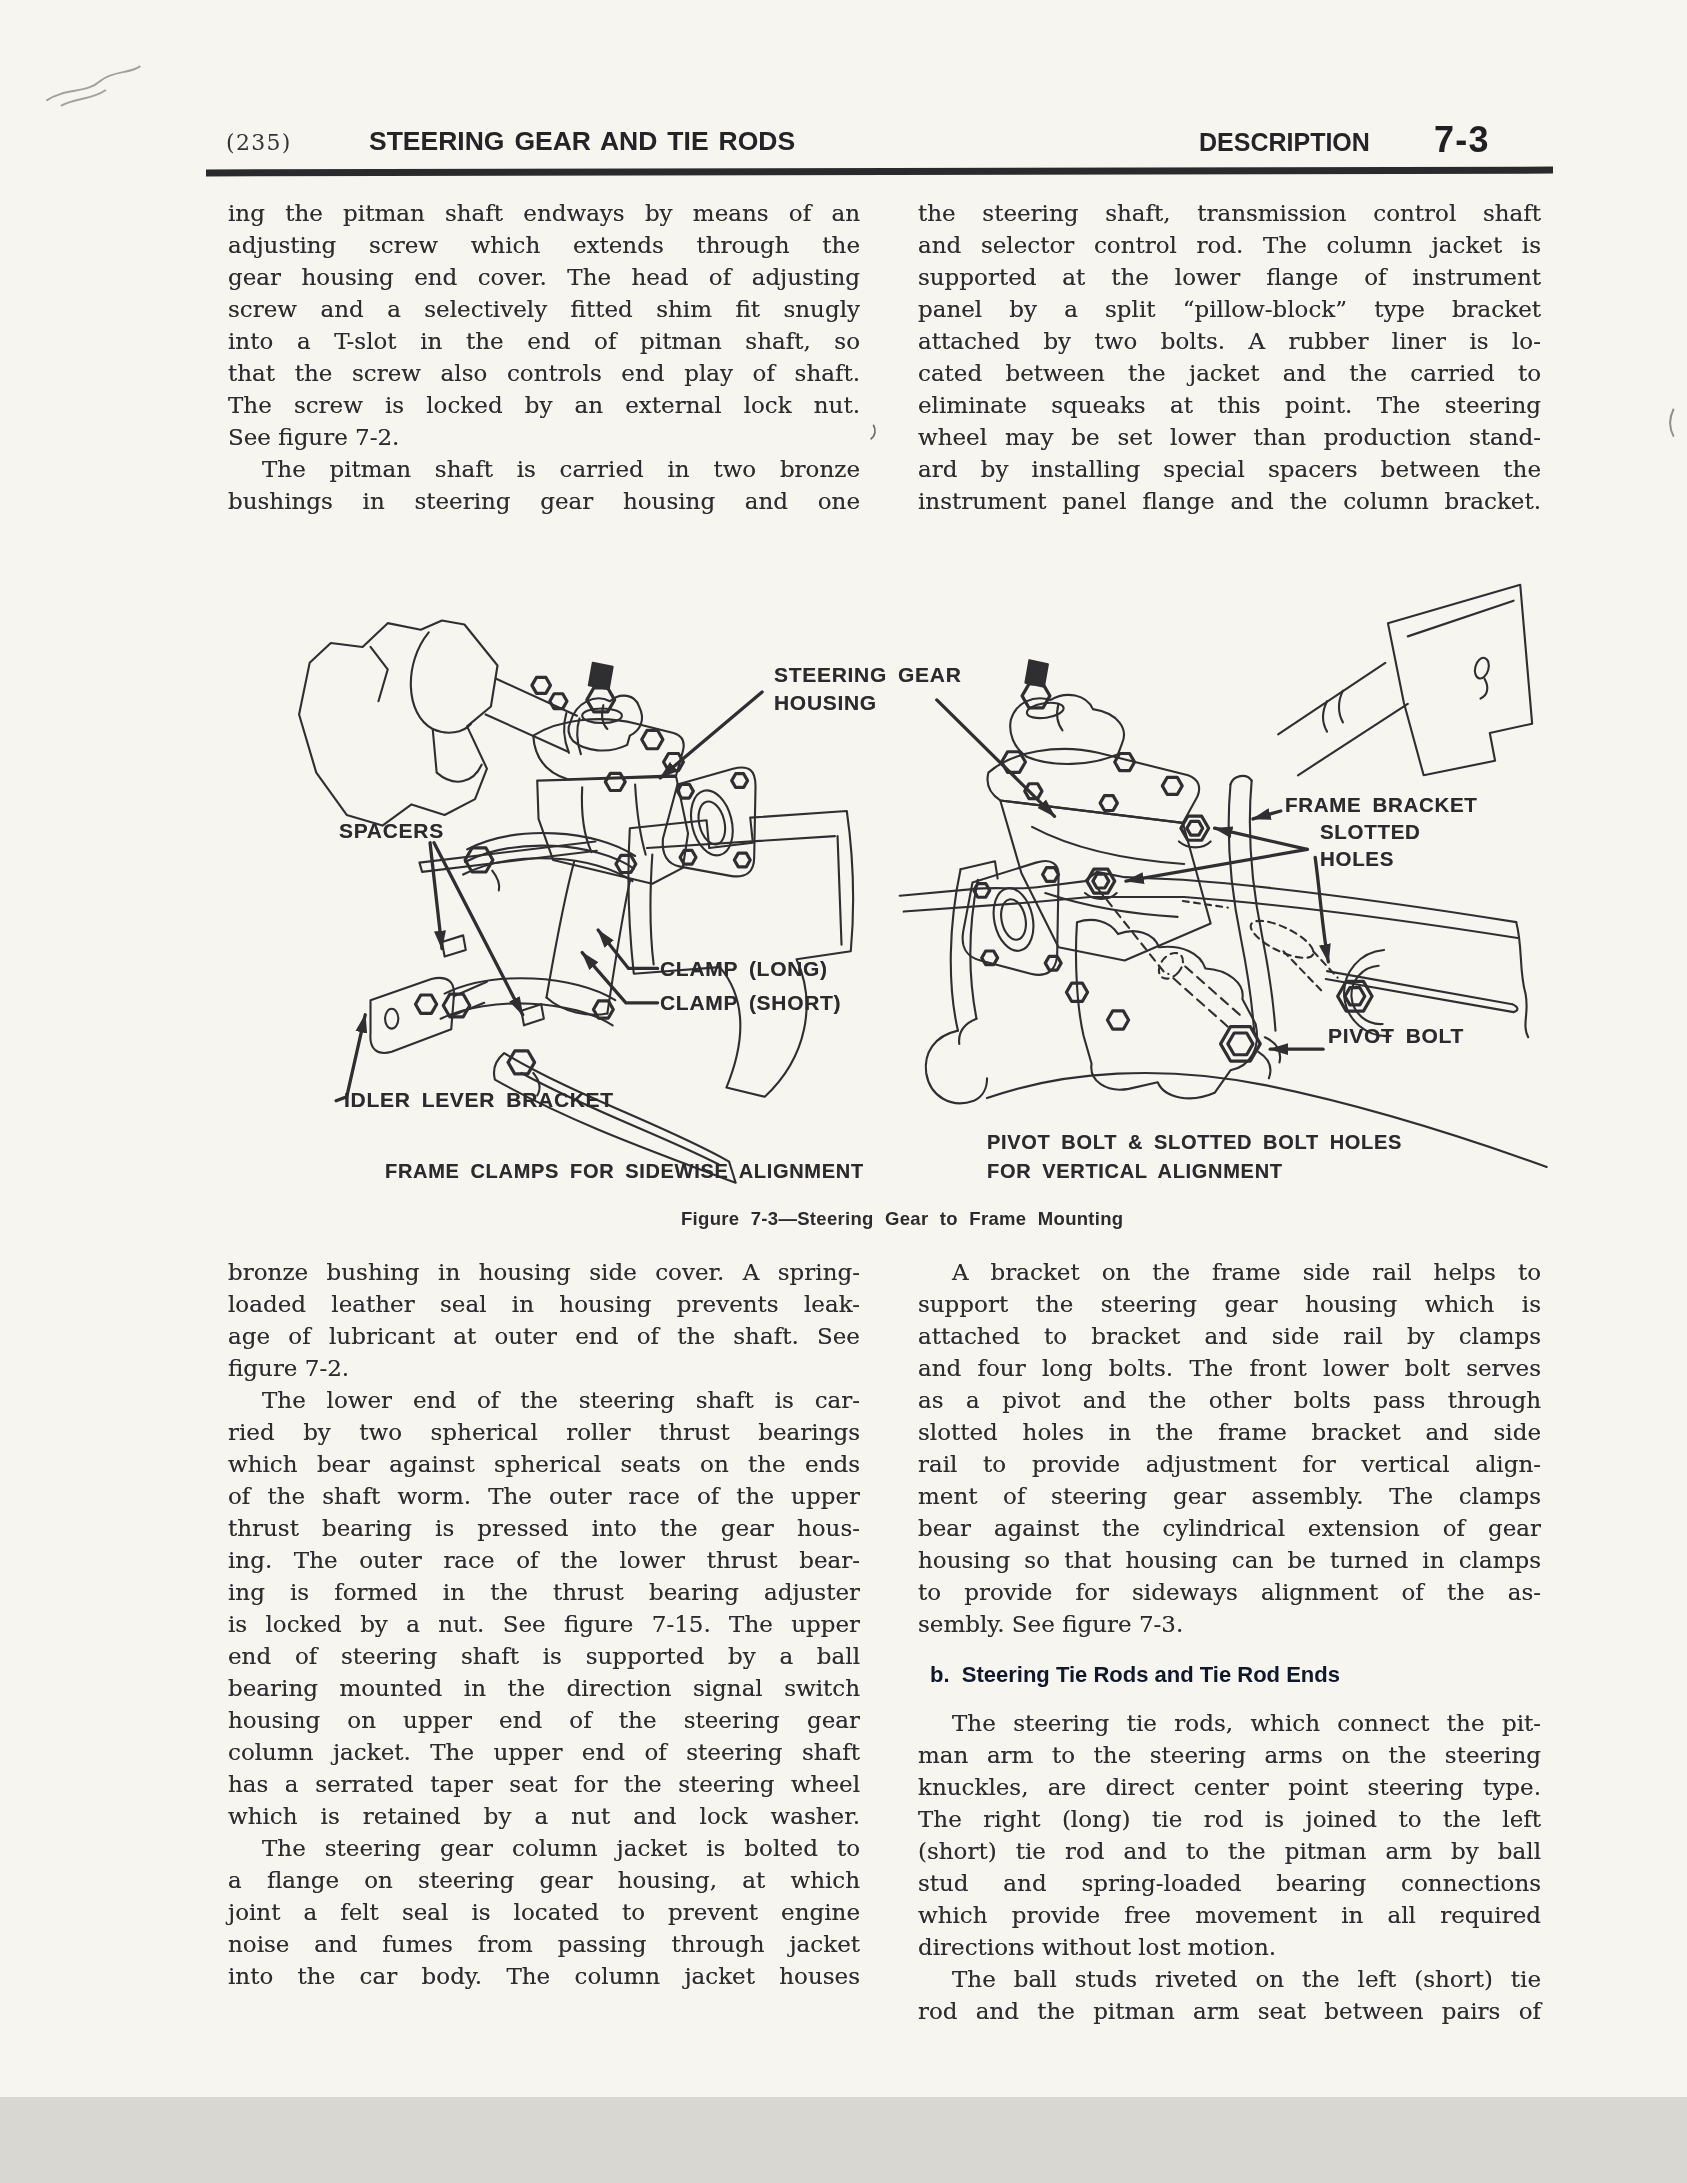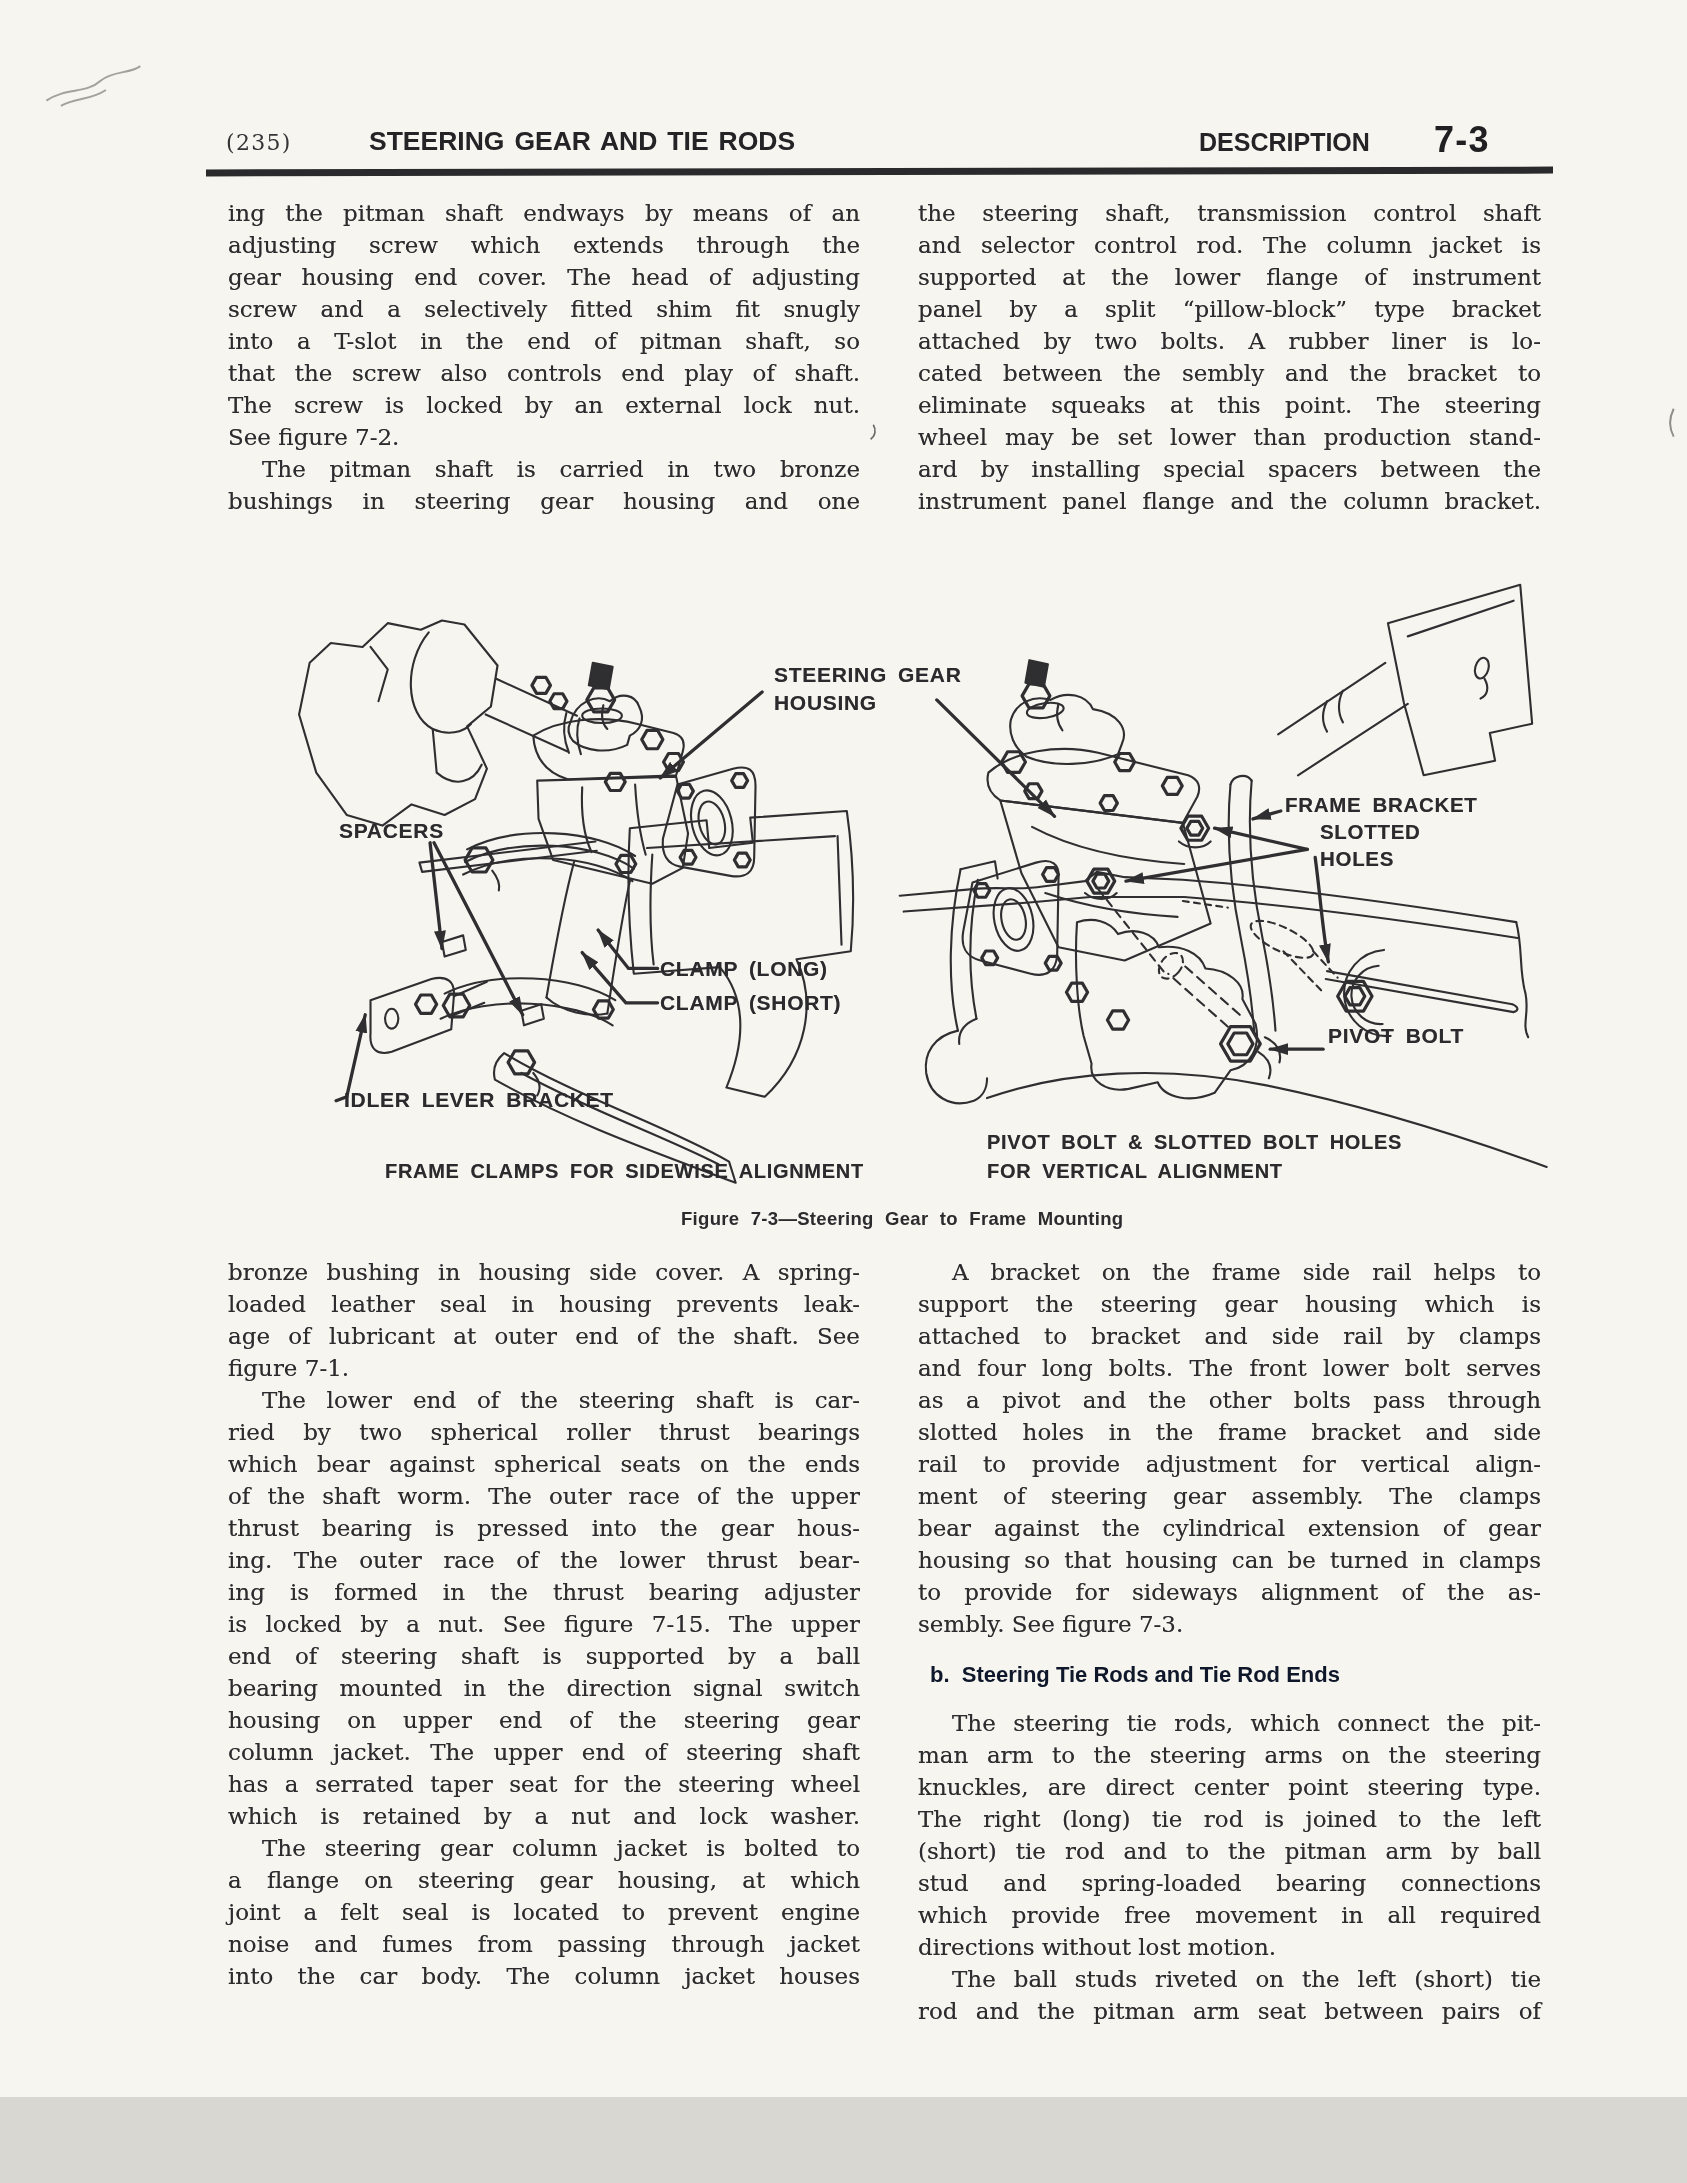--- a/index.html
+++ b/index.html
@@ -70,21 +70,21 @@
         <div class="tline">bushings in steering gear housing and one</div>
       </div>
   </div>
   <div class="col col-tr">
     <div class="para cont">
         <div class="tline">the steering shaft, transmission control shaft</div>
         <div class="tline">and selector control rod. The column jacket is</div>
         <div class="tline">supported at the lower flange of instrument</div>
         <div class="tline">panel by a split “pillow-block” type bracket</div>
         <div class="tline">attached by two bolts. A rubber liner is lo-</div>
-        <div class="tline">cated between the sembly and the bracket to</div>
+        <div class="tline">cated between the jacket and the carried to</div>
         <div class="tline">eliminate squeaks at this point. The steering</div>
         <div class="tline">wheel may be set lower than production stand-</div>
         <div class="tline">ard by installing special spacers between the</div>
         <div class="tline">instrument panel flange and the column bracket.</div>
       </div>
   </div>
 
   <svg class="fig" width="1687" height="2183" viewBox="0 0 2550 3300">
     <defs>
       <marker id="ah" markerUnits="userSpaceOnUse" markerWidth="32" markerHeight="24" refX="27" refY="11" orient="auto">
@@ -280,21 +280,21 @@
   <div class="fig-label fig-note" style="left:987px; top:1131px;">PIVOT BOLT &amp; SLOTTED BOLT HOLES</div>
   <div class="fig-label fig-note" style="left:987px; top:1160px;">FOR VERTICAL ALIGNMENT</div>
 
   <div class="fig-caption">Figure 7-3—Steering Gear to Frame Mounting</div>
 
   <div class="col col-bl">
     <div class="para end">
         <div class="tline">bronze bushing in housing side cover. A spring-</div>
         <div class="tline">loaded leather seal in housing prevents leak-</div>
         <div class="tline">age of lubricant at outer end of the shaft. See</div>
-        <div class="tline">figure 7-1.</div>
+        <div class="tline">figure 7-2.</div>
       </div>
     <div class="para cont indent">
         <div class="tline">The lower end of the steering shaft is car-</div>
         <div class="tline">ried by two spherical roller thrust bearings</div>
         <div class="tline">which bear against spherical seats on the ends</div>
         <div class="tline">of the shaft worm. The outer race of the upper</div>
         <div class="tline">thrust bearing is pressed into the gear hous-</div>
         <div class="tline">ing. The outer race of the lower thrust bear-</div>
         <div class="tline">ing is formed in the thrust bearing adjuster</div>
         <div class="tline">is locked by a nut. See figure 7-15. The upper</div>

